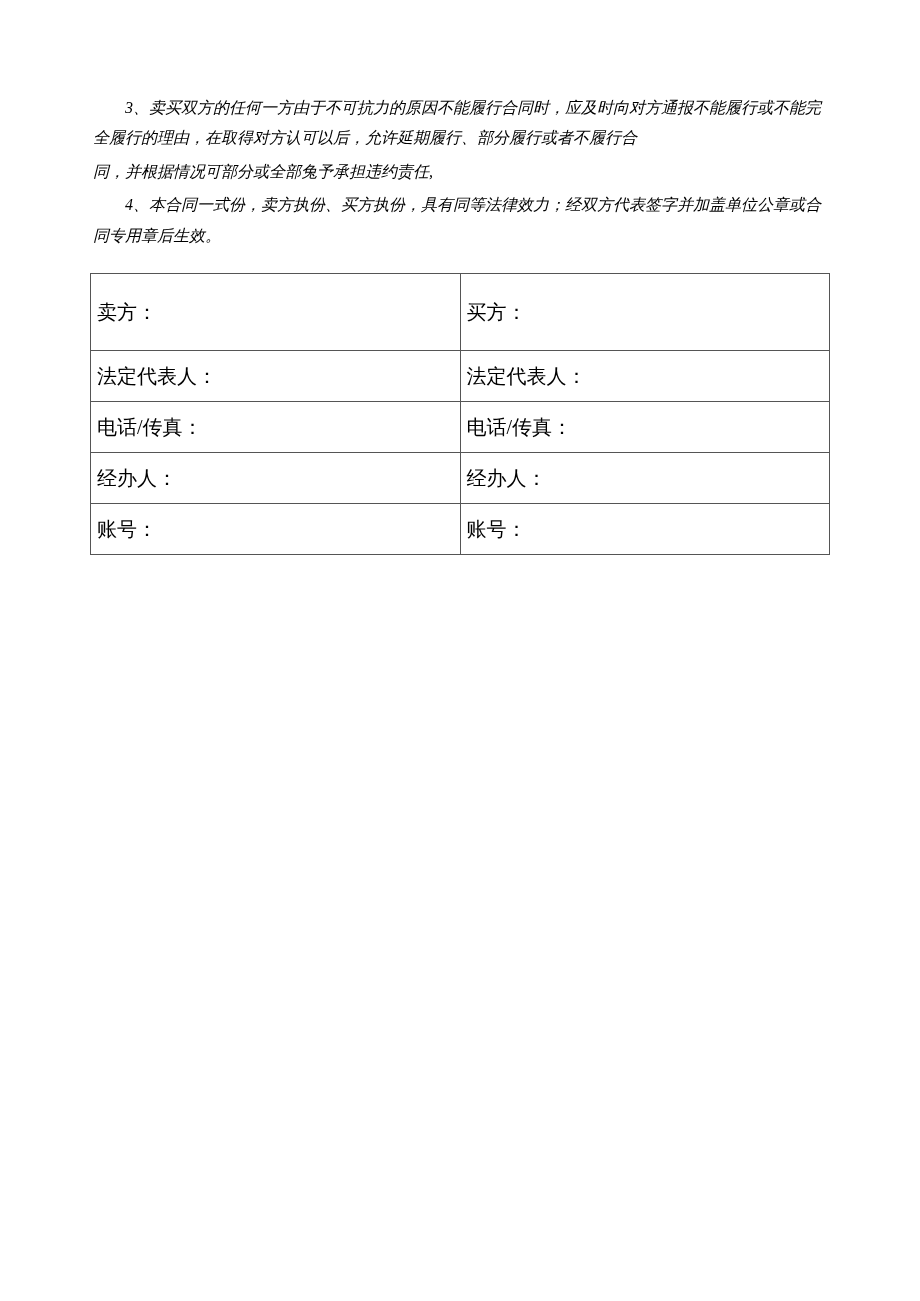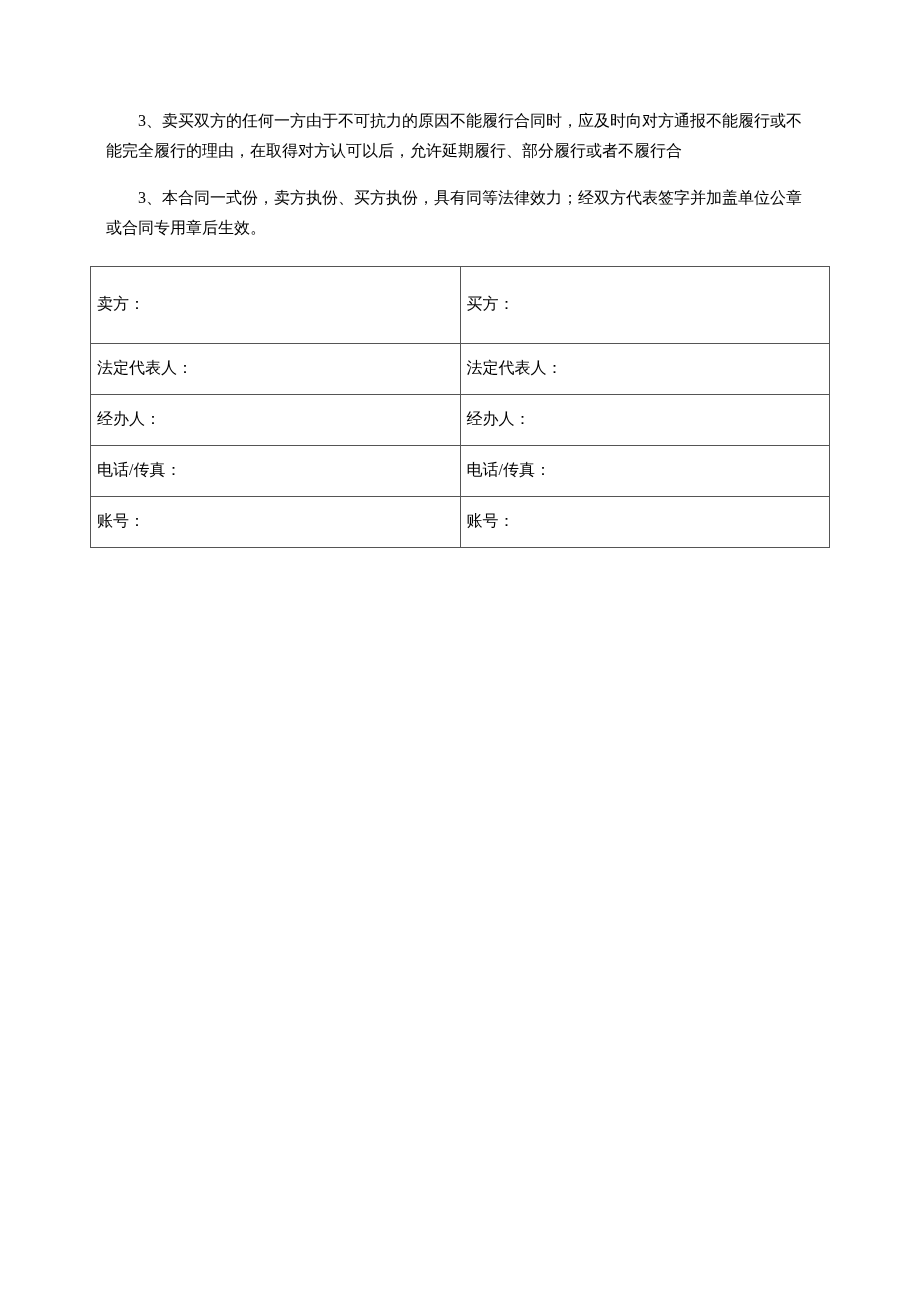--- a/index.html
+++ b/index.html
@@ -10,69 +10,71 @@
     color: #000000;
     width: 920px;
     height: 1301px;
   }
   .page {
     padding: 90px 90px 0 90px;
     font-size: 16px;
     line-height: 1.9;
   }
   .para {
-    margin: 16px;
+    margin: 3px;
+    font-style: italic;
   }
   .indent {
     text-indent: 2em;
   }
   .no-indent {
     text-indent: 0;
   }
   table.sig {
     border-collapse: collapse;
     width: 100%;
     margin-top: 22px;
     table-layout: fixed;
   }
   table.sig td {
     border: 1px solid #555;
     padding: 0 6px;
-    font-size: 16px;
+    font-size: 20px;
     vertical-align: middle;
     height: 50px;
   }
   table.sig tr.tall td {
     height: 76px;
   }
 </style>
 </head>
 <body>
 
 <div class="page">
   <p class="para indent">3、卖买双方的任何一方由于不可抗力的原因不能履行合同时，应及时向对方通报不能履行或不能完全履行的理由，在取得对方认可以后，允许延期履行、部分履行或者不履行合</p>
-  <p class="para indent">3、本合同一式份，卖方执份、买方执份，具有同等法律效力；经双方代表签字并加盖单位公章或合同专用章后生效。</p>
+  <p class="para no-indent">同，并根据情况可部分或全部兔予承担违约责任,</p>
+  <p class="para indent">4、本合同一式份，卖方执份、买方执份，具有同等法律效力；经双方代表签字并加盖单位公章或合同专用章后生效。</p>
 
   <table class="sig">
     <tbody>
         <tr class="tall">
           <td>卖方：</td>
           <td>买方：</td>
         </tr>
         <tr>
           <td>法定代表人：</td>
           <td>法定代表人：</td>
         </tr>
         <tr>
+          <td>电话/传真：</td>
+          <td>电话/传真：</td>
+        </tr>
+        <tr>
           <td>经办人：</td>
           <td>经办人：</td>
-        </tr>
-        <tr>
-          <td>电话/传真：</td>
-          <td>电话/传真：</td>
         </tr>
         <tr>
           <td>账号：</td>
           <td>账号：</td>
         </tr>
       </tbody>
   </table>
 </div>
 
 </body></html>

